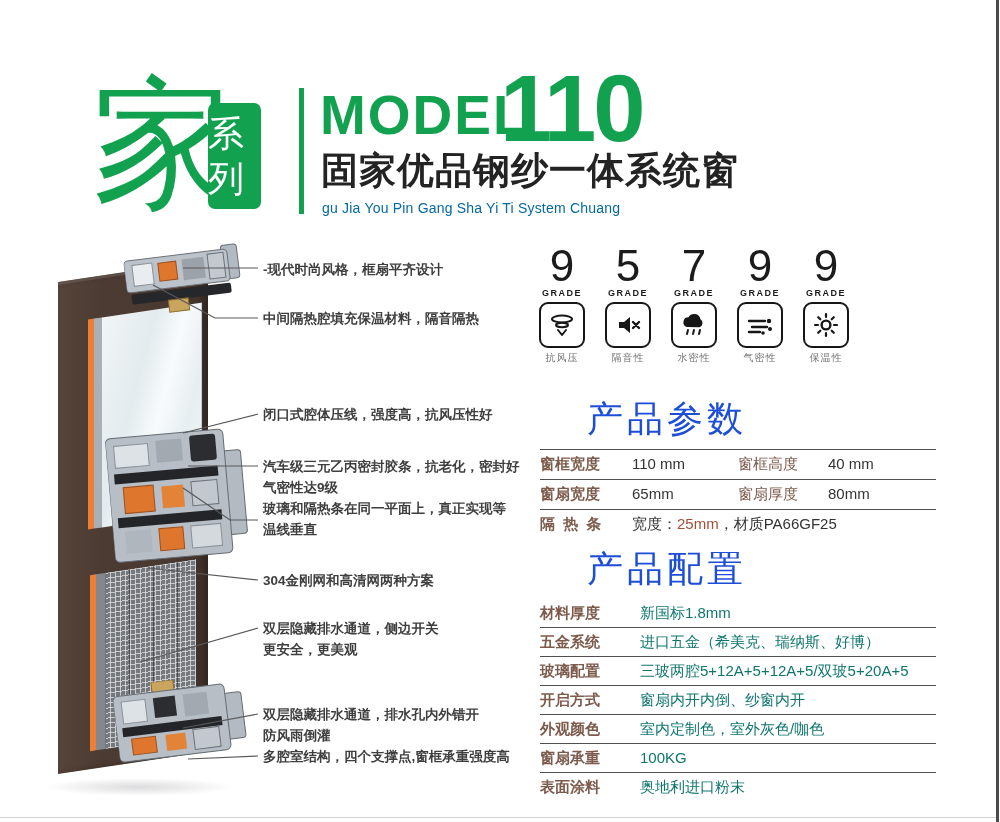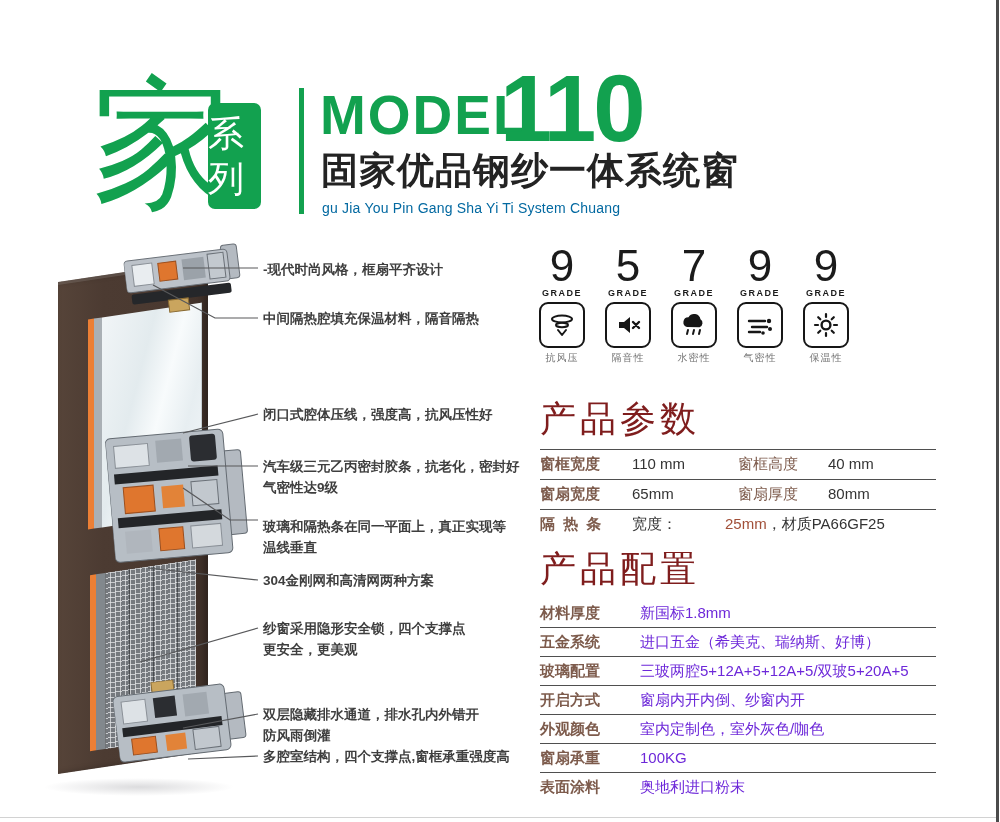--- a/index.html
+++ b/index.html
@@ -32,37 +32,37 @@
   .badge{width:56px;text-align:center;}
   .badge .num{font-size:44px;font-weight:400;color:#1b1b1b;line-height:.9;}
   .badge .gradeword{font-size:9px;font-weight:700;letter-spacing:1.5px;color:#1b1b1b;margin-top:2px;}
   .badge .iconbox{
     width:42px;height:42px;border:2.5px solid #161616;border-radius:9px;margin:4px auto 3px;
     display:flex;align-items:center;justify-content:center;background:#fff;
   }
   .badge .lbl{font-size:10px;color:#737373;letter-spacing:1px;}
 
   
-  .section-title{font-size:36px;color:#7f1d1d;letter-spacing:4px;font-weight:400;line-height:1.15;}
+  .section-title{font-size:36px;color:#1d4ed8;letter-spacing:4px;font-weight:400;line-height:1.15;margin-left:47px;}
   .params{left:540px;top:398px;width:396px;}
   .params .ptable{margin-top:10px;}
   .prow{display:flex;align-items:baseline;border-top:1px solid #4f4f4f;padding:5px 0;font-size:15px;white-space:nowrap;}
   .plabel{width:92px;color:var(--brown);font-weight:700;}
   .pvalue{width:106px;color:#333;}
   .plabel2{width:90px;color:var(--brown);font-weight:400;}
   .pvalue2{flex:1;color:#333;}
   .ins-label{width:92px;color:var(--brown);font-weight:700;letter-spacing:2px;}
-  .ins-red{color:var(--red);margin-left:48px;}
+  .ins-red{color:var(--red);}
 
   .config{left:540px;top:548px;width:396px;}
   .config .ctable{margin-top:10px;}
   .crow{display:flex;align-items:baseline;padding:4.5px 0;font-size:15px;white-space:nowrap;}
   .crow + .crow{border-top:1px solid #4f4f4f;justify-content:center;}
   .clabel{width:100px;color:var(--brown);font-weight:700;}
-  .cvalue{flex:1;color:#6d28d9;}
+  .cvalue{flex:1;color:#0f766e;}
 
   
   .callout{position:absolute;left:263px;font-size:13.5px;color:#3e3e3e;line-height:21px;white-space:nowrap;font-weight:bold;}
   .leaders{left:0;top:240px;width:540px;height:566px;pointer-events:none;}
   .leaders polyline{fill:none;stroke:#58595b;stroke-width:1.2;}
 
   
   .window{
     left:58px;top:282px;width:150px;height:492px;
     transform:skewY(-8.5deg);transform-origin:left top;
@@ -268,30 +268,30 @@
       <div></div>
   </div>
   <div class="callout" style="top:404px">
     <div>闭口式腔体压线，强度高，抗风压性好</div>
       <div></div>
   </div>
   <div class="callout" style="top:456px">
     <div>汽车级三元乙丙密封胶条，抗老化，密封好</div>
       <div>气密性达9级</div>
   </div>
-  <div class="callout" style="top:516px">
+  <div class="callout" style="top:498px">
     <div>玻璃和隔热条在同一平面上，真正实现等</div>
       <div>温线垂直</div>
   </div>
   <div class="callout" style="top:570px">
     <div>304金刚网和高清网两种方案</div>
       <div></div>
   </div>
   <div class="callout" style="top:618px">
-    <div>纱窗采用隐形安全锁，四个支撑点</div>
+    <div>双层隐藏排水通道，侧边开关</div>
       <div>更安全，更美观</div>
   </div>
   <div class="callout" style="top:704px">
     <div>双层隐藏排水通道，排水孔内外错开</div>
       <div>防风雨倒灌</div>
   </div>
   <div class="callout" style="top:746px">
     <div>多腔室结构，四个支撑点,窗框承重强度高</div>
       <div></div>
   </div>

